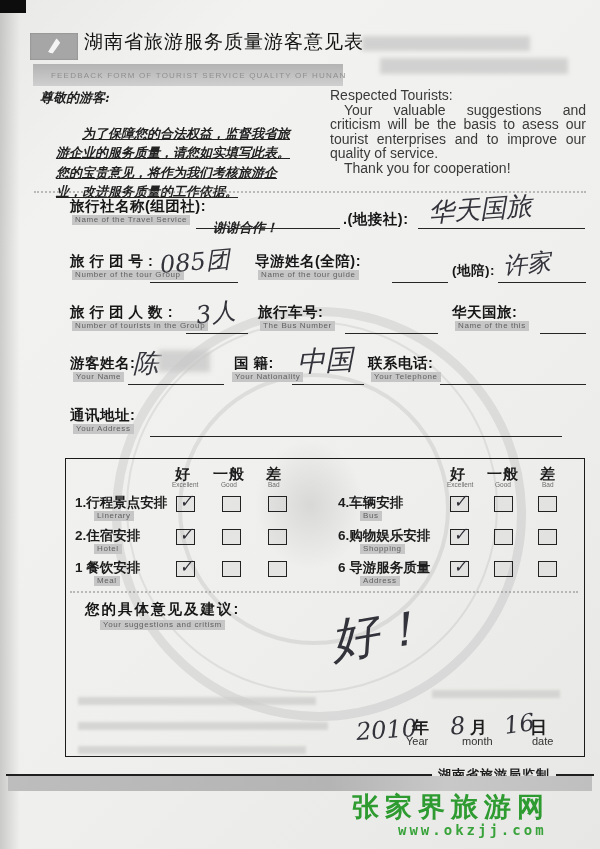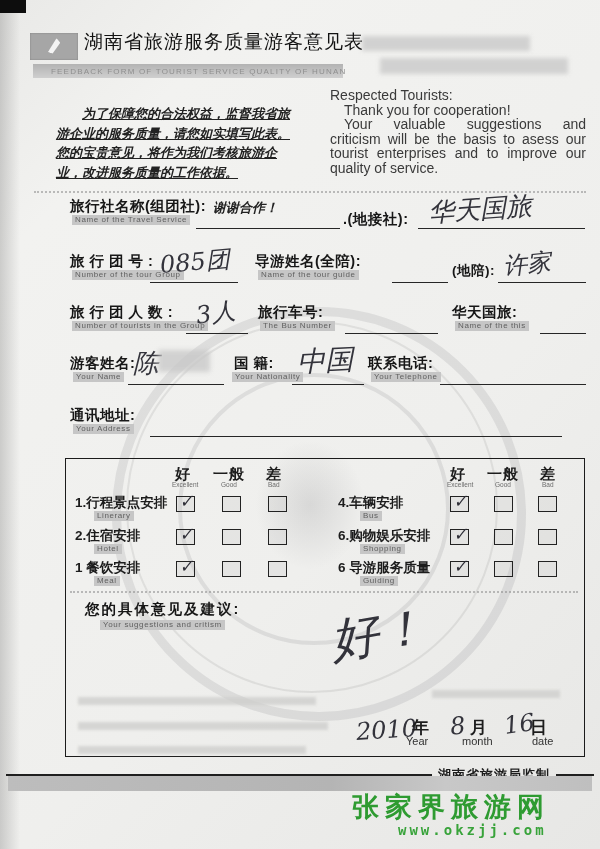--- a/index.html
+++ b/index.html
@@ -9,21 +9,21 @@
   .page::before{content:"";position:absolute;left:0;top:0;bottom:0;width:20px;
     background:linear-gradient(90deg,rgba(90,90,90,.25),rgba(0,0,0,0));pointer-events:none;}
   
   .corner{position:absolute;left:0;top:0;width:26px;height:13px;background:#0d0d0d;}
   .logo-box{position:absolute;left:30px;top:33px;width:48px;height:27px;background:#a6a6a6;
     box-shadow:0 0 2px rgba(0,0,0,.25) inset;}
   .logo-glyph{position:absolute;left:20px;top:5px;width:9px;height:16px;background:#f4f4f4;
     transform:rotate(18deg);clip-path:polygon(0 100%,45% 0,100% 20%,55% 100%);}
   .title{position:absolute;left:84px;top:29px;font-size:19px;font-weight:normal;letter-spacing:1px;
     color:#121212;white-space:nowrap;text-align:center;}
-  .subtitle-bar{position:absolute;left:33px;top:64px;width:292px;height:14px;
+  .subtitle-bar{position:absolute;left:33px;top:64px;width:292px;height:22px;
     background:linear-gradient(180deg,#b3b3b3,#cfcfcf);display:flex;align-items:center;padding-left:18px;}
   .subtitle-bar span{font-size:8px;color:#8f8f8f;letter-spacing:1.2px;filter:blur(.4px);white-space:nowrap;}
   .ghost{position:absolute;background:#c7c7c7;filter:blur(2px);opacity:.75;}
   
   .intro-zh{position:absolute;left:40px;top:88px;width:272px;font-family:"DejaVu Serif",serif;
     font-style:italic;font-weight:600;font-size:13px;line-height:19.5px;color:#222;}
   .intro-zh .body{text-indent:2em;margin:16px;text-decoration:underline;}
   .intro-zh .closing{text-align:right;padding-right:34px;}
   .intro-en{position:absolute;left:330px;top:88px;width:256px;font-size:14px;line-height:14.6px;
     color:#3a3a3a;text-align:justify;}
@@ -86,27 +86,28 @@
 
   <div class="logo-box">
     <div class="logo-glyph"></div>
   </div>
   <div class="title">湖南省旅游服务质量游客意见表</div>
   <div class="subtitle-bar">
     <span>FEEDBACK FORM OF TOURIST SERVICE QUALITY OF HUNAN</span>
   </div>
 
   <div class="intro-zh">
+    <div>尊敬的游客:</div>
     <p class="body">为了保障您的合法权益，监督我省旅游企业的服务质量，请您如实填写此表。您的宝贵意见，将作为我们考核旅游企业，改进服务质量的工作依据。</p>
     <div class="closing">谢谢合作！</div>
   </div>
   <div class="intro-en">
     <p class="first">Respected Tourists:</p>
+    <p>Your valuable suggestions and criticism will be the basis to asess our tourist enterprises and to improve our quality of service.</p>
     <p>Thank you for cooperation!</p>
-    <p>Your valuable suggestions and criticism will be the basis to asess our tourist enterprises and to improve our quality of service.</p>
   </div>
 
   <div class="dotted-sep" style="left:34px;top:191px;width:552px;"></div>
 
   <div class="zh-label" style="left:70px;top:197px;">旅行社名称(组团社):</div>
   <div class="en-sub" style="left:72px;top:215px;">Name  of  the  Travel  Service</div>
   <div class="uline" style="left:196px;top:205px;width:144px;height:23px;"></div>
   <div class="zh-label" style="left:343px;top:210px;">.(地接社):</div>
   <div class="uline" style="left:418px;top:200px;width:167px;height:28px;"></div>
   <div class="hw" style="left:428px;top:192px;font-size:26px;transform:rotate(-4deg);">华天国旅</div>
@@ -200,21 +201,21 @@
 
   <div class="item-zh" style="left:338px;top:527px;">6.购物娱乐安排</div>
   <div class="en-sub" style="left:360px;top:544px;">Shopping</div>
   <div class="cb" style="left:450px;top:529px;">
     <span class="tick" style="left:2px;top:-6px;">✓</span>
     </div>
   <div class="cb" style="left:494px;top:529px;"></div>
   <div class="cb" style="left:538px;top:529px;"></div>
 
   <div class="item-zh" style="left:338px;top:559px;">6 导游服务质量</div>
-  <div class="en-sub" style="left:360px;top:576px;">Guiding</div>
+  <div class="en-sub" style="left:360px;top:576px;">Address</div>
   <div class="cb" style="left:450px;top:561px;">
     <span class="tick" style="left:2px;top:-6px;">✓</span>
     </div>
   <div class="cb" style="left:494px;top:561px;"></div>
   <div class="cb" style="left:538px;top:561px;"></div>
 
   <div class="dotted-sep" style="left:70px;top:591px;width:508px;"></div>
   <div class="zh-label" style="left:85px;top:600px;letter-spacing:2px;">您的具体意见及建议:</div>
   <div class="en-sub" style="left:100px;top:620px;">Your suggestions and critism</div>
   <div class="hw sugg-hw" style="left:330px;top:602px;">好！</div>

